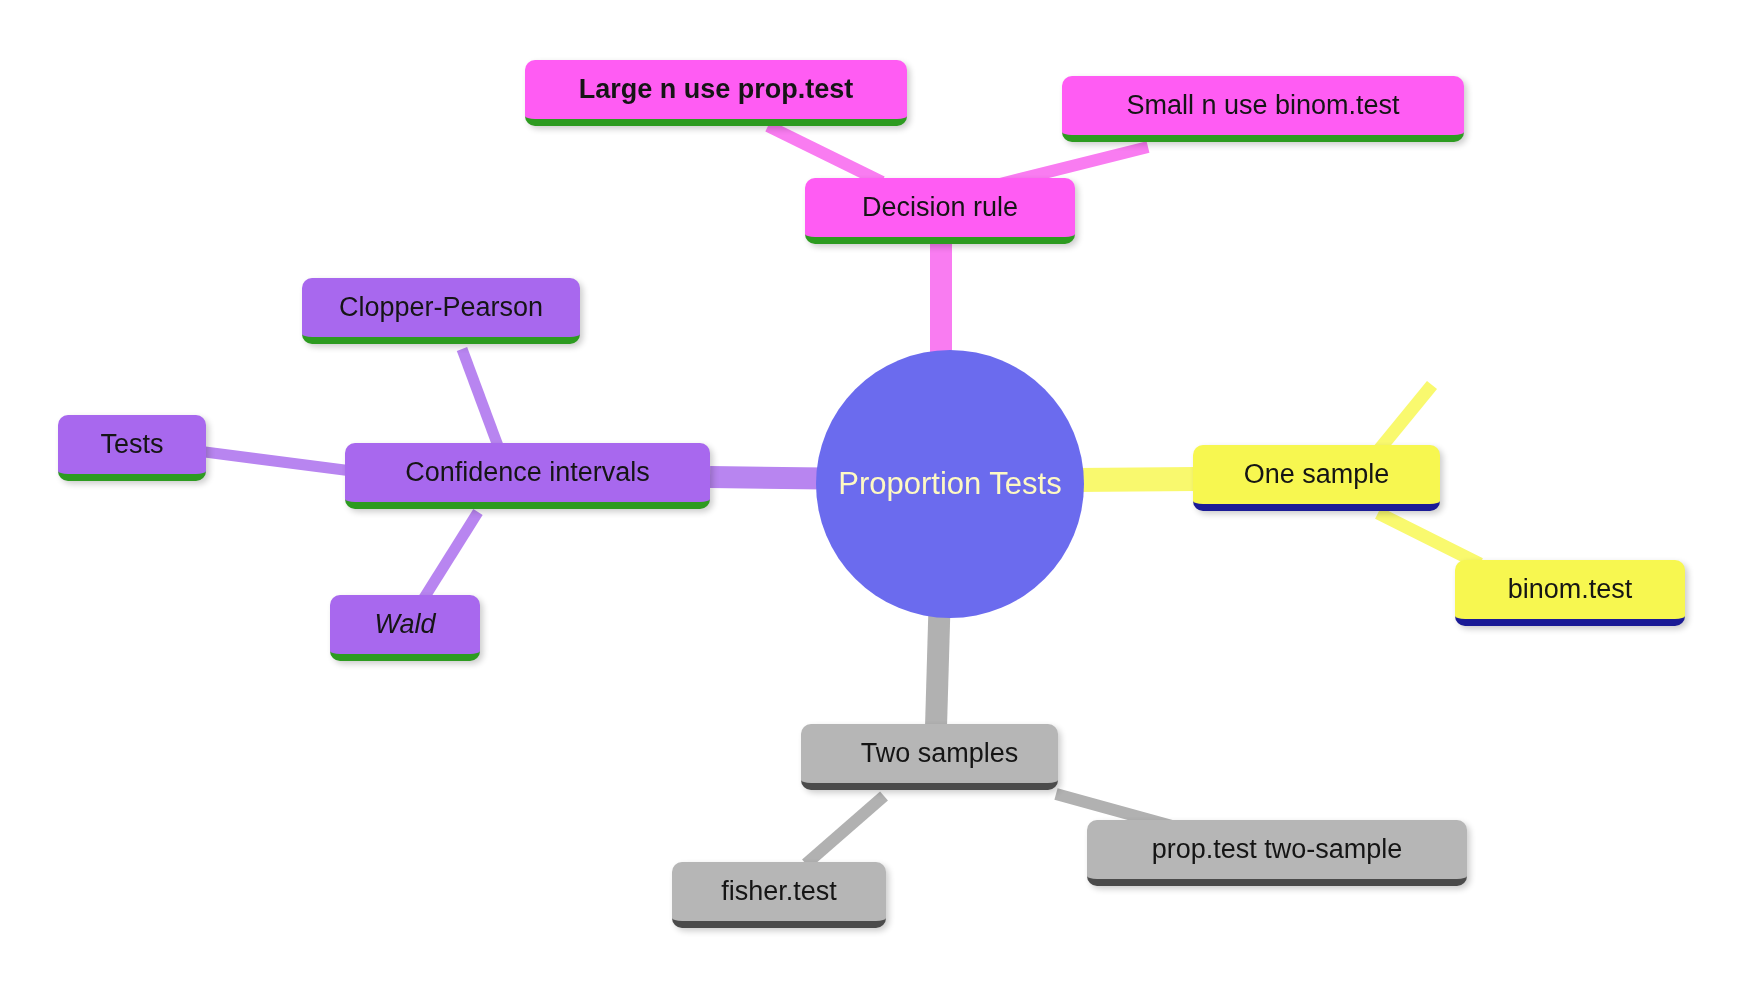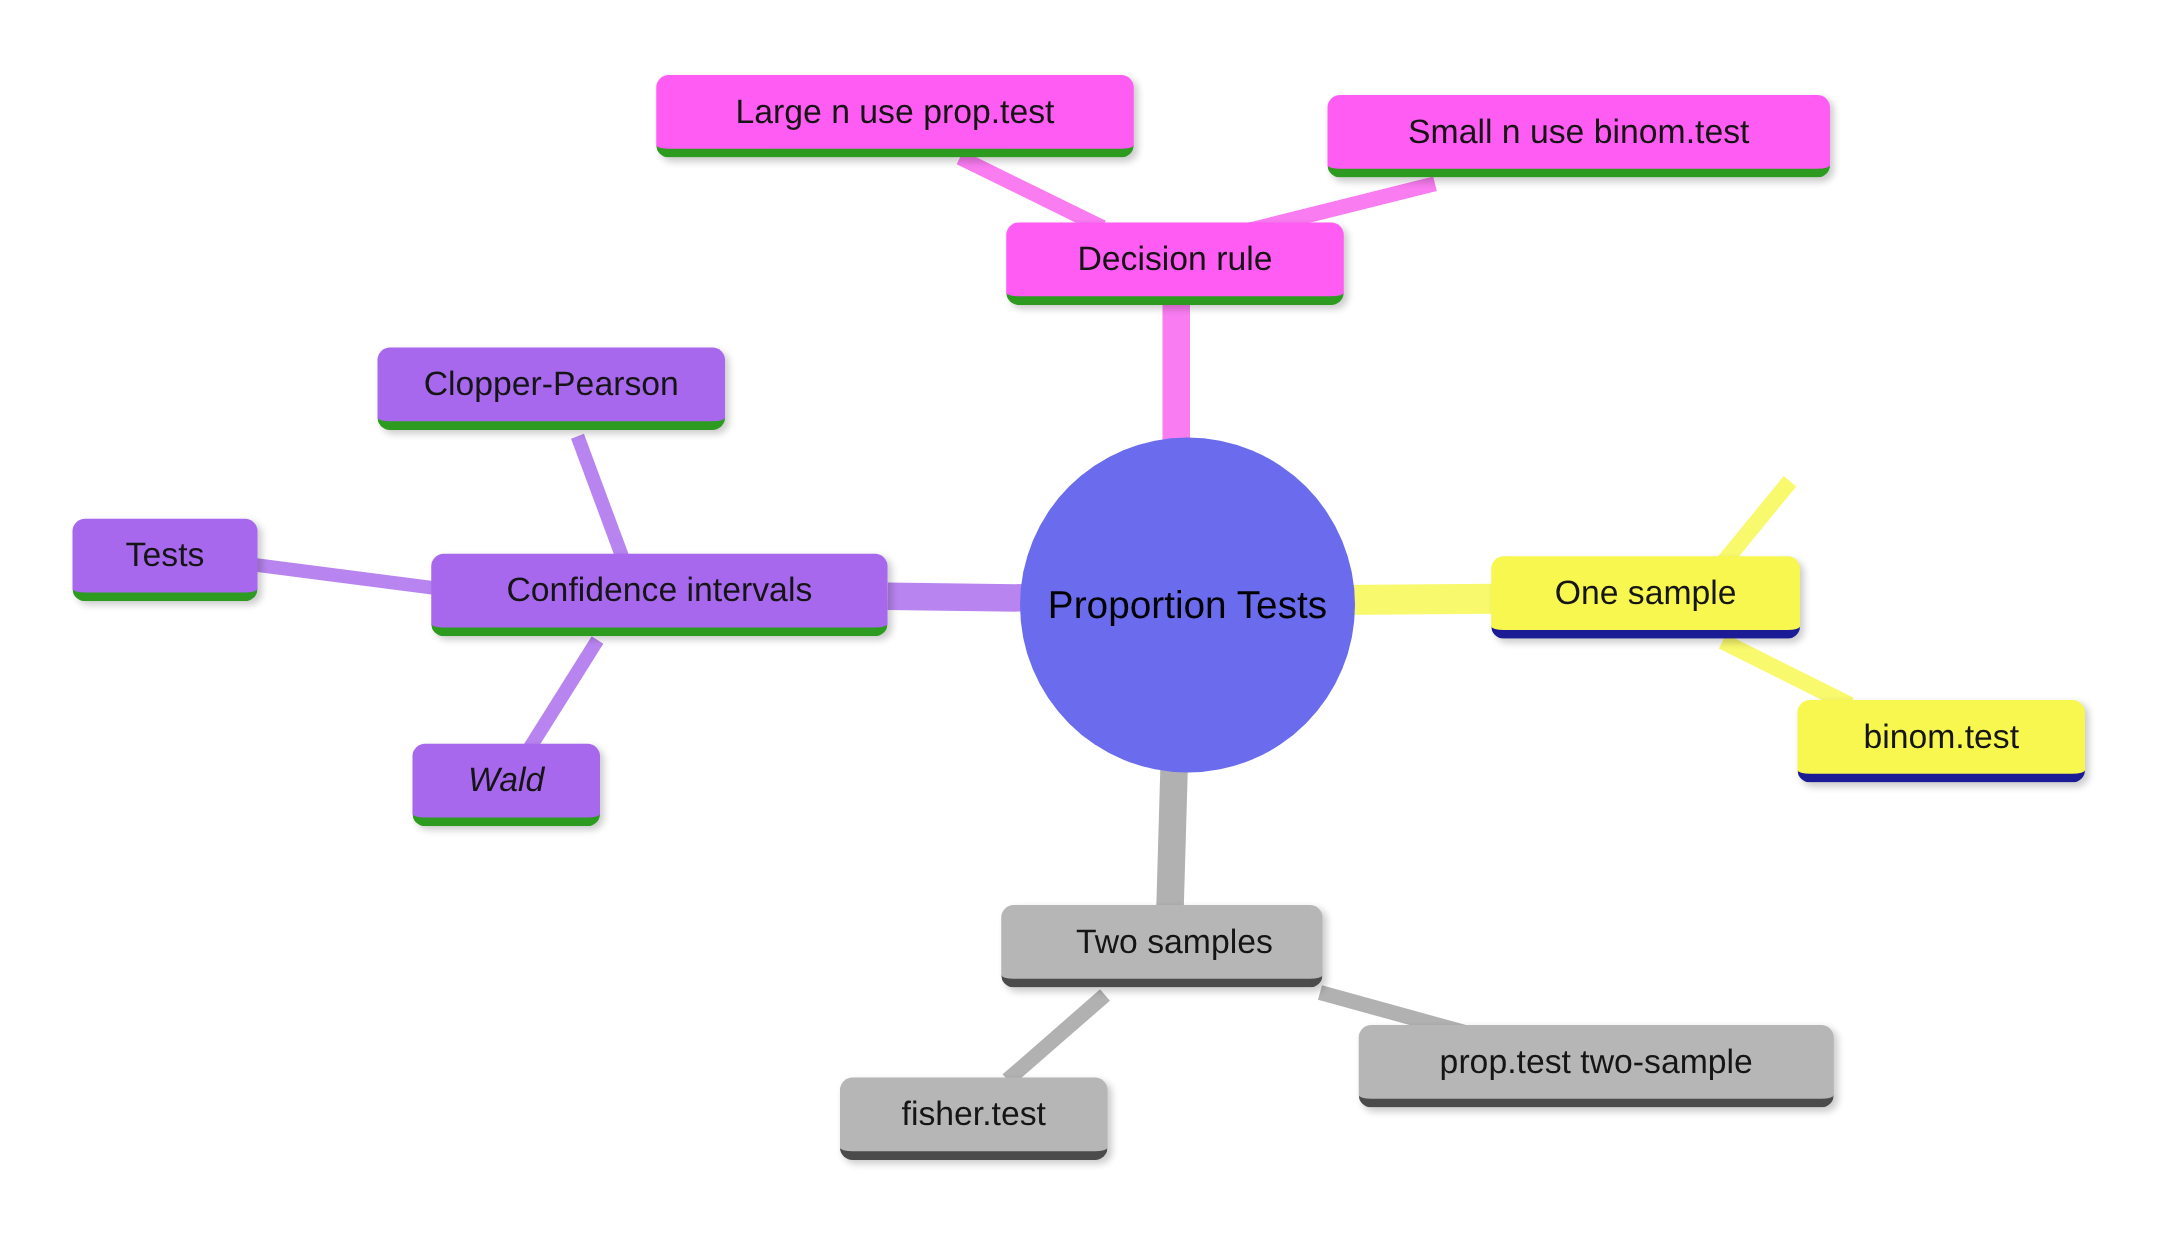--- a/index.html
+++ b/index.html
@@ -65,28 +65,28 @@
 
     <line x1="950" y1="481" x2="1196" y2="479" stroke-width="24" style="stroke: rgb(249, 249, 110);"></line>
     <line x1="1378" y1="451" x2="1432" y2="385" stroke-width="13" style="stroke: rgb(249, 249, 110);"></line>
     <line x1="1378" y1="513" x2="1480" y2="564" stroke-width="13" style="stroke: rgb(249, 249, 110);"></line>
 
     <line x1="941" y1="555" x2="936" y2="727" stroke-width="22" style="stroke: rgb(177, 177, 177);"></line>
     <line x1="884" y1="796" x2="806" y2="864" stroke-width="12" style="stroke: rgb(177, 177, 177);"></line>
     <line x1="1056" y1="794" x2="1172" y2="826" stroke-width="12" style="stroke: rgb(177, 177, 177);"></line>
   </svg>
 
-  <div class="center-node" style="background-color: rgb(107, 107, 238); color: #000000;">
+  <div class="center-node" style="background-color: rgb(107, 107, 238); color: #fef9c3;">
     <span>Proportion Tests</span>
   </div>
 
   <div class="node n-decision" style="background-color: rgb(255, 92, 243); border-bottom-color: rgb(45, 155, 32);">
     <span>Decision rule</span>
   </div>
-  <div class="node n-large" style="background-color: rgb(255, 92, 243); border-bottom-color: rgb(45, 155, 32);">
+  <div class="node n-large" style="background-color: rgb(255, 92, 243); border-bottom-color: rgb(45, 155, 32); font-weight: bold;">
     <span>Large n use prop.test</span>
   </div>
   <div class="node n-small" style="background-color: rgb(255, 92, 243); border-bottom-color: rgb(45, 155, 32);">
     <span>Small n use binom.test</span>
   </div>
 
   <div class="node n-confidence" style="background-color: rgb(168, 104, 238); border-bottom-color: rgb(45, 155, 32);">
     <span>Confidence intervals</span>
   </div>
   <div class="node n-clopper" style="background-color: rgb(168, 104, 238); border-bottom-color: rgb(45, 155, 32);">
@@ -95,21 +95,21 @@
   <div class="node n-wilson" style="background-color: rgb(168, 104, 238); border-bottom-color: rgb(45, 155, 32);">
     <span>Tests</span>
   </div>
   <div class="node n-wald" style="background-color: rgb(168, 104, 238); border-bottom-color: rgb(45, 155, 32); font-style: italic;">
     <span>Wald</span>
   </div>
 
   <div class="node n-onesample" style="background-color: rgb(247, 247, 80); border-bottom-color: rgb(27, 27, 150);">
     <span>One sample</span>
   </div>
-  <div class="node n-binomtest" style="background-color: rgb(247, 247, 80); border-bottom-color: rgb(27, 27, 150);">
+  <div class="node n-binomtest" style="background-color: rgb(247, 247, 80); border-bottom-color: rgb(27, 27, 150); margin-left: 17px;">
     <span>binom.test</span>
   </div>
 
   <div class="node n-twosamples" style="background-color: rgb(182, 182, 182); border-bottom-color: rgb(75, 75, 75);">
     <span>Two samples</span>
   </div>
   <div class="node n-fisher" style="background-color: rgb(182, 182, 182); border-bottom-color: rgb(75, 75, 75);">
     <span>fisher.test</span>
   </div>
   <div class="node n-proptwo" style="background-color: rgb(182, 182, 182); border-bottom-color: rgb(75, 75, 75);">

